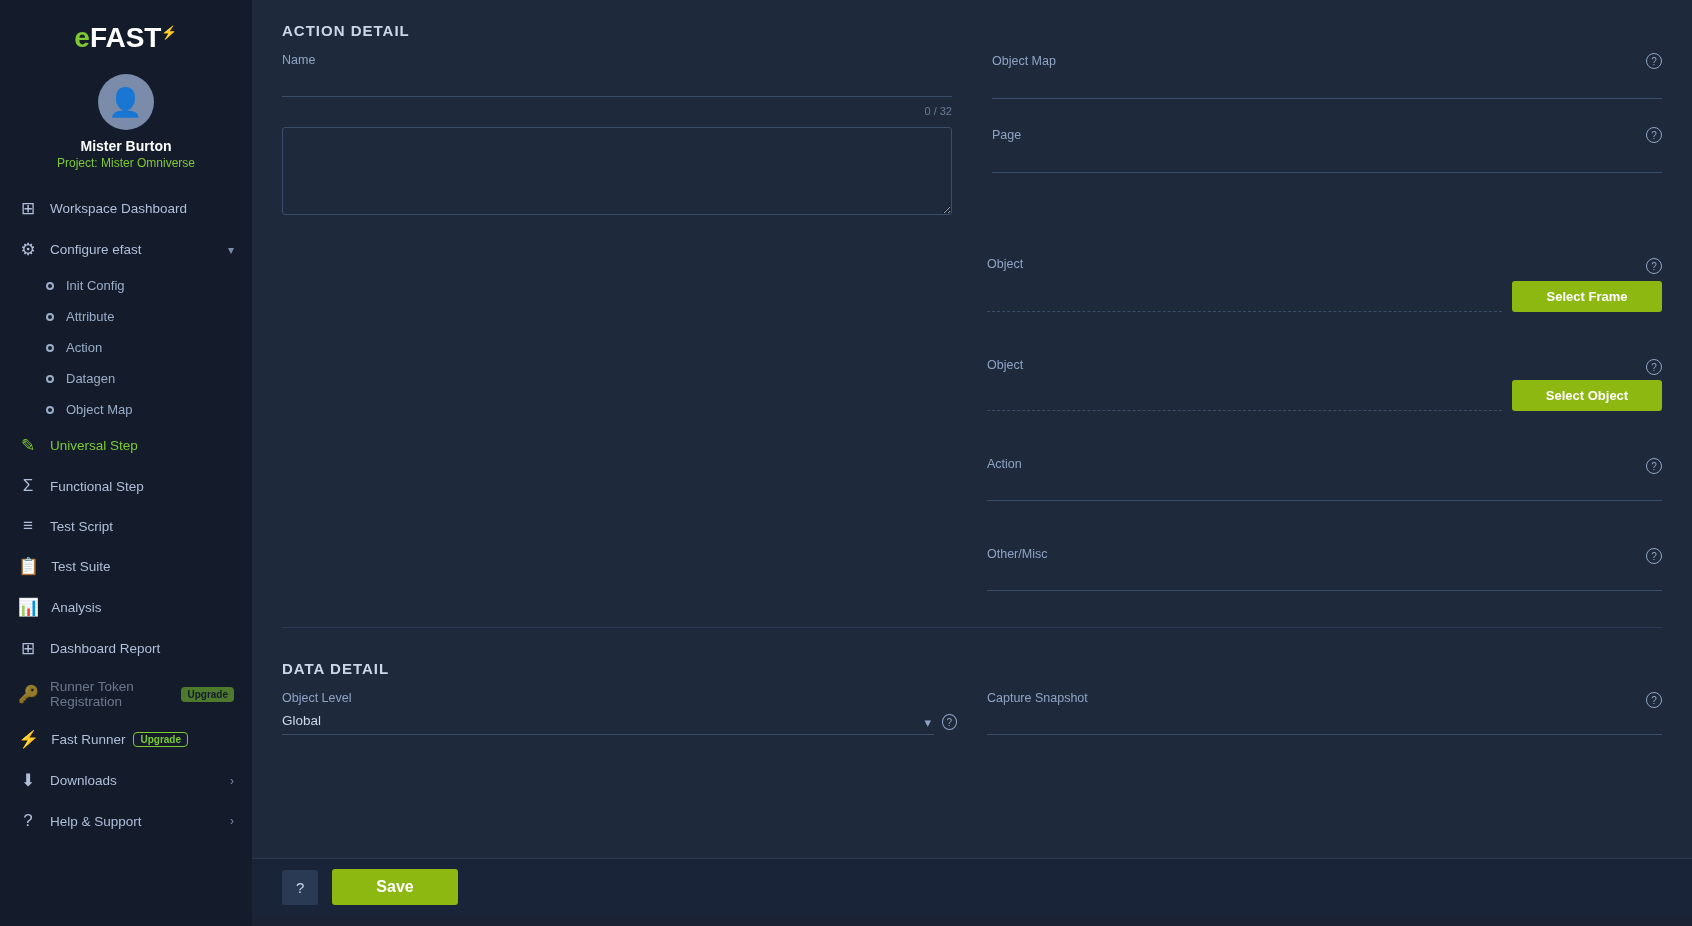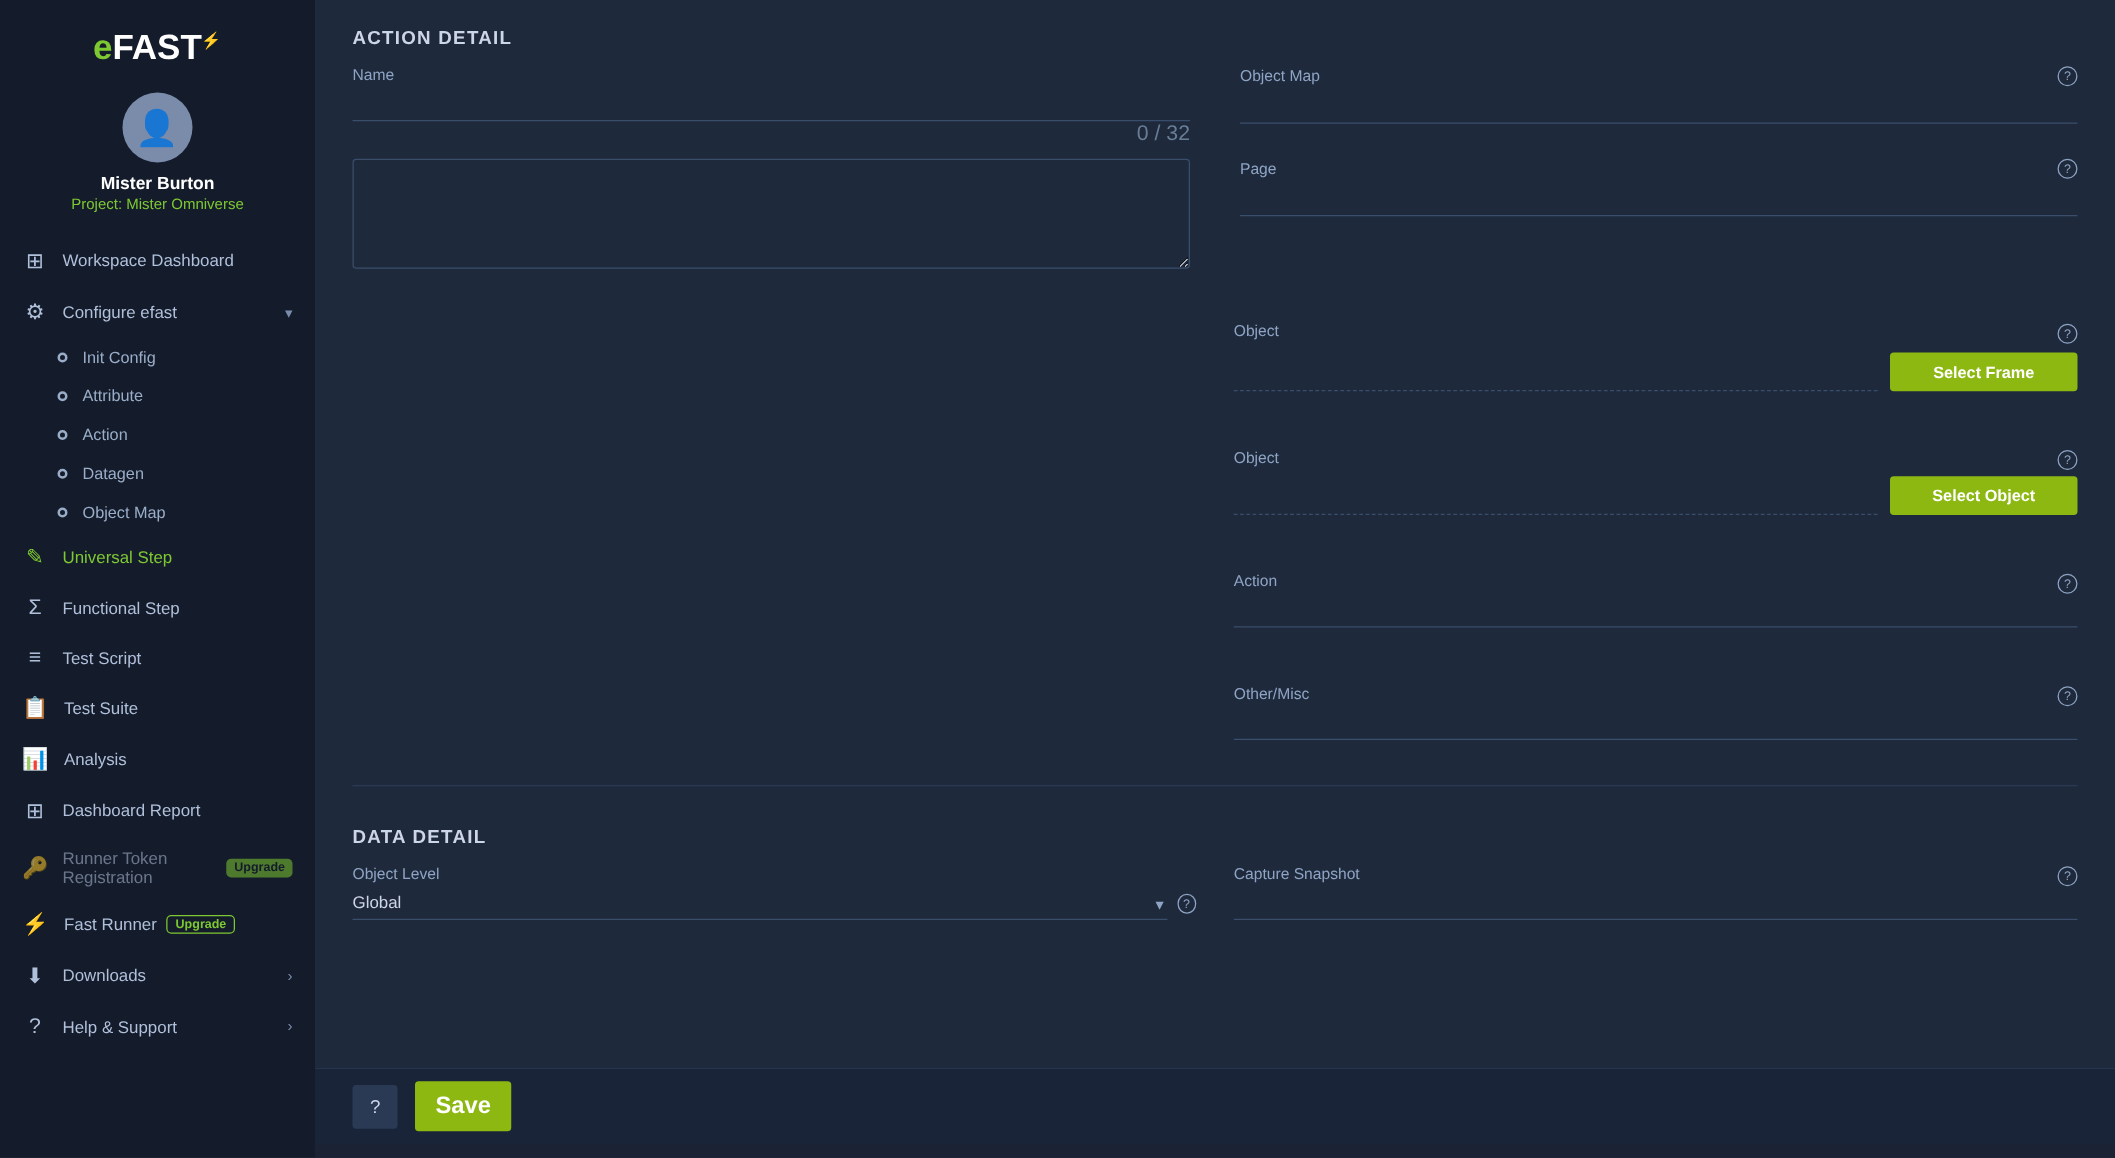--- a/index.html
+++ b/index.html
@@ -192,21 +192,21 @@
       color: #cdd6e8;
       font-size: 13.5px;
       padding: 4px 0 6px;
       outline: none;
     }
 
     .field-count {
       position: absolute;
       right: 0;
       bottom: -18px;
-      font-size: 17px;
+      font-size: 11px;
       color: #6a7d96;
     }
 
     .field-textarea {
       width: 100%;
       background: transparent;
       border: 1.5px solid #3a4d6a;
       border-radius: 3px;
       color: #cdd6e8;
       font-size: 13px;
@@ -292,22 +292,22 @@
       display: flex;
       align-items: center;
       gap: 14px;
       z-index: 10;
     }
     .btn-bottom {
       background: #8db812;
       color: #fff;
       border: none;
       border-radius: 3px;
-      padding: 9px 16px;
-      font-size: 19px;
+      padding: 9px 44px;
+      font-size: 16px;
       font-weight: 600;
       cursor: pointer;
     }
     .btn-bottom-icon {
       background: #2a3a55;
       color: #cdd6e8;
       border: none;
       border-radius: 3px;
       padding: 9px 14px;
       font-size: 15px;

